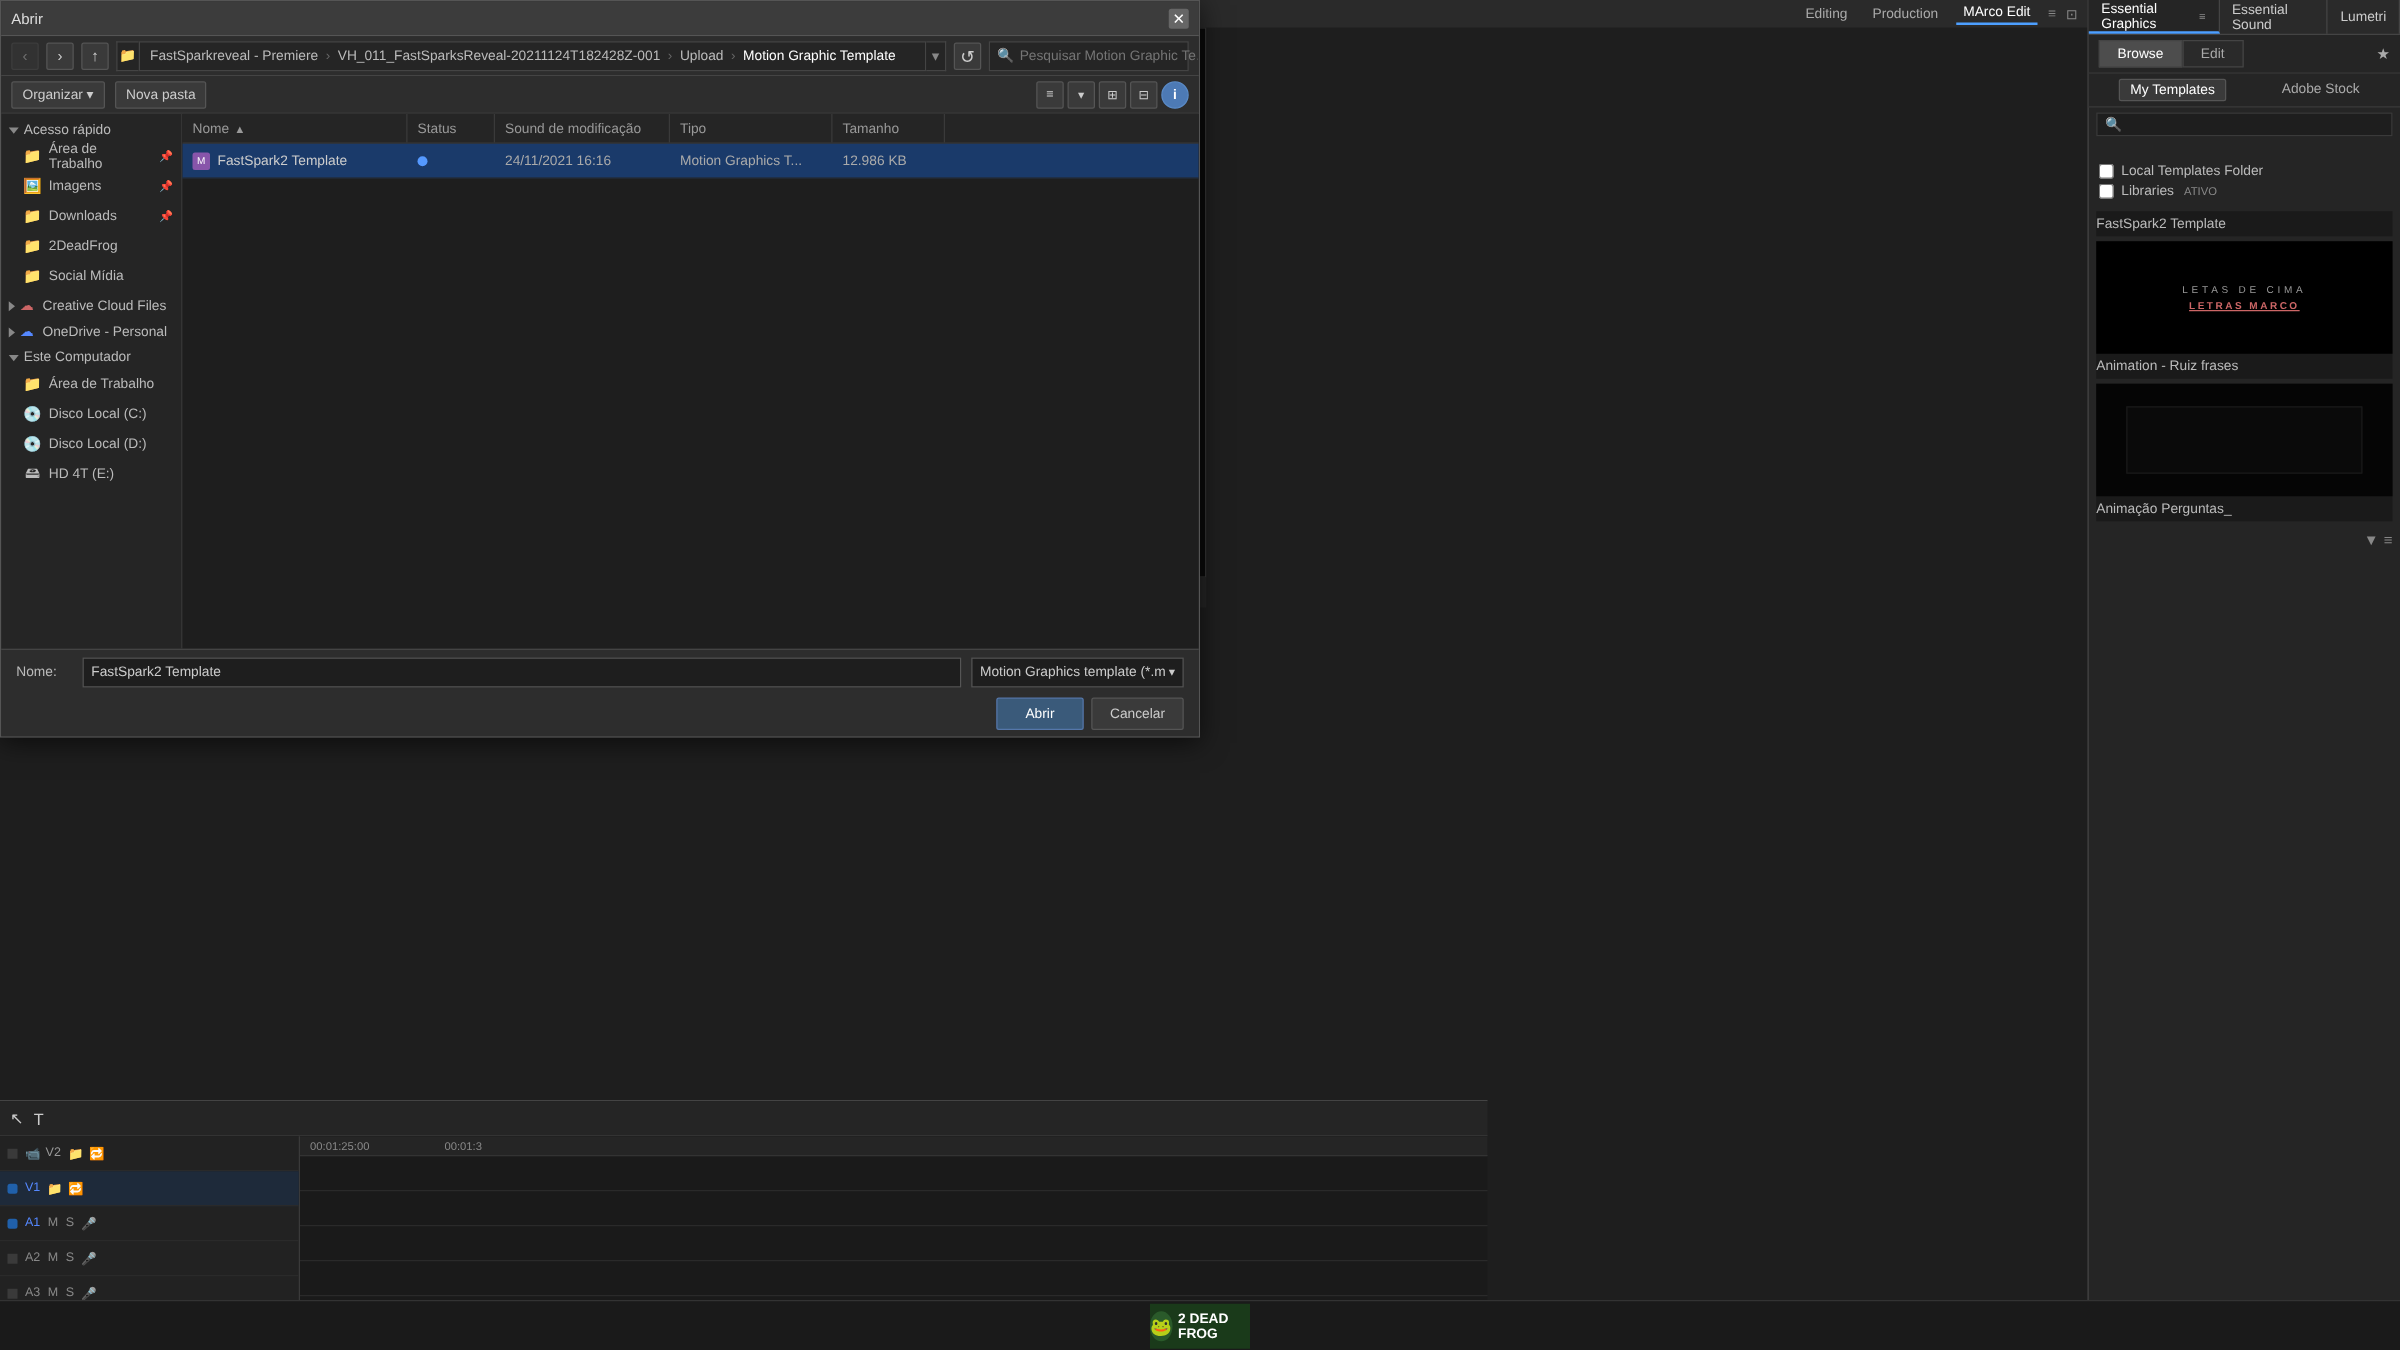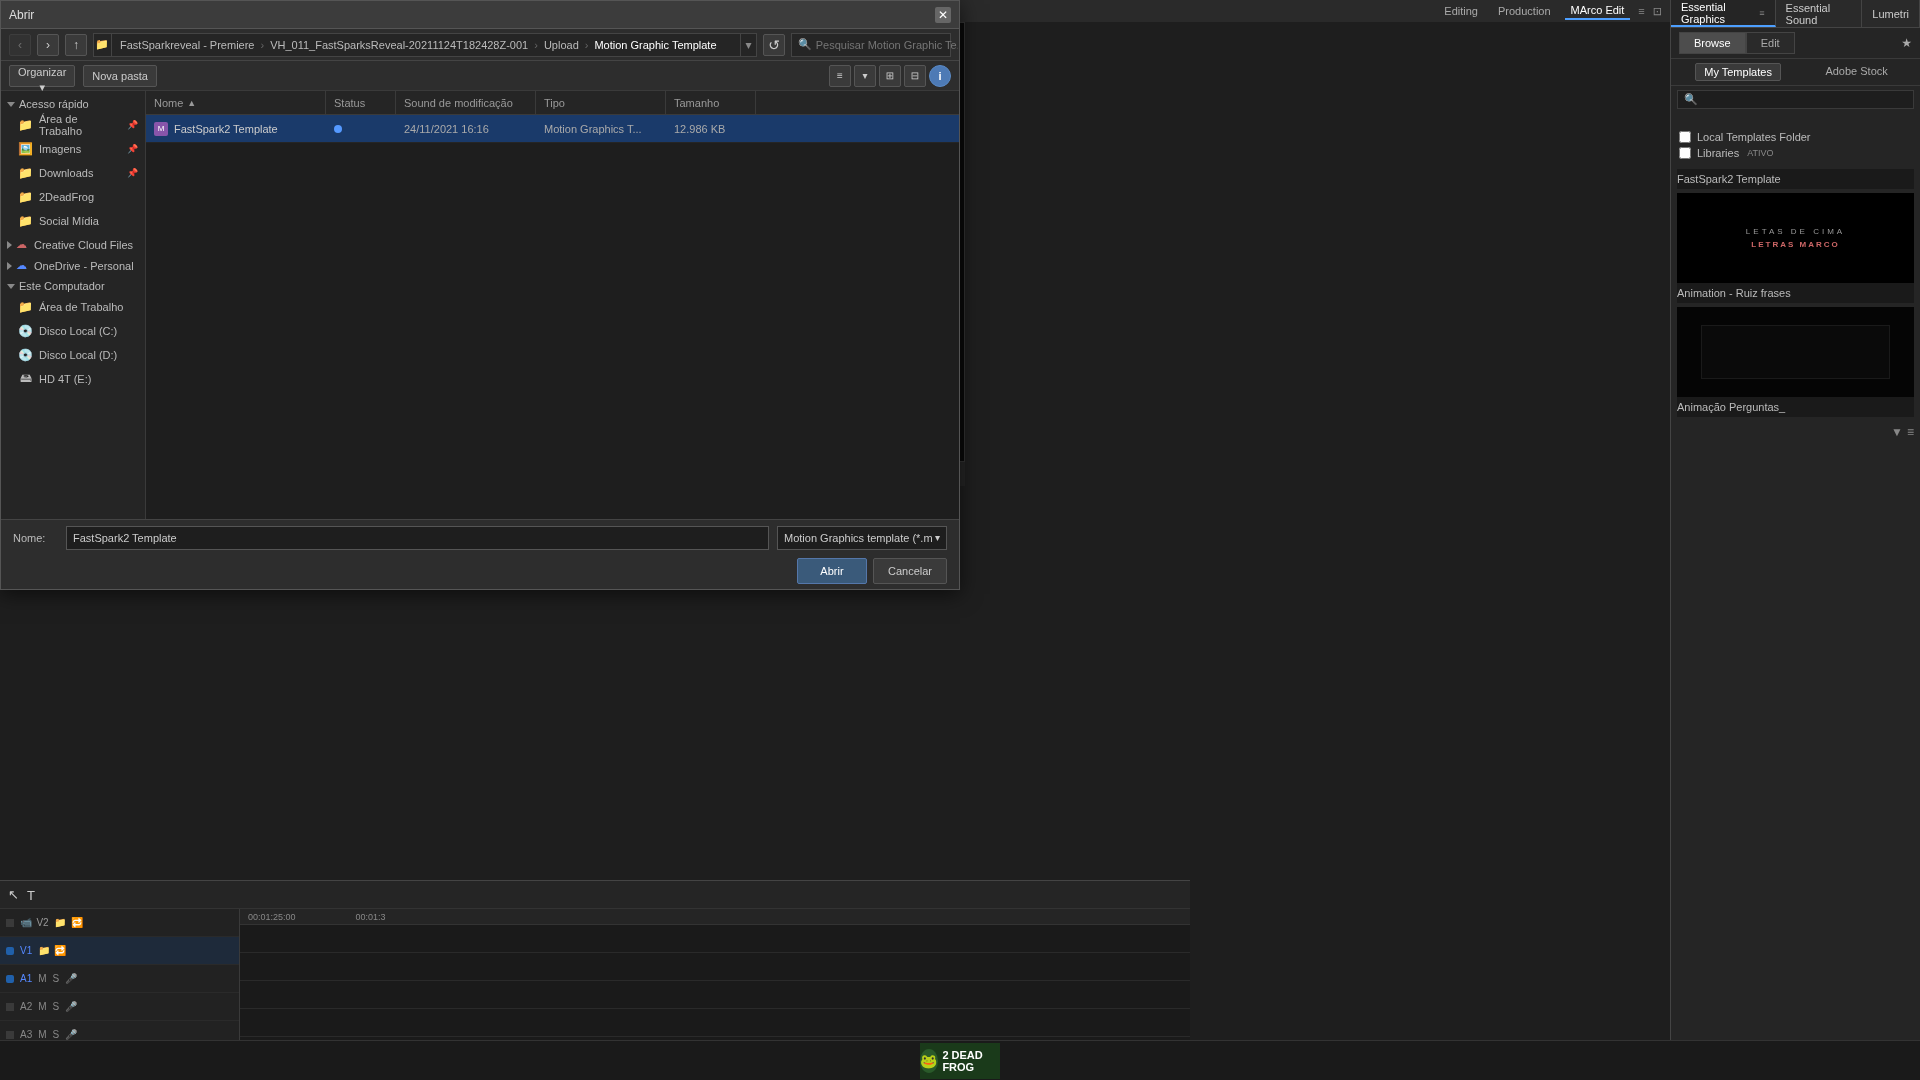--- a/index.html
+++ b/index.html
@@ -353,21 +353,20 @@
       background: #3a3a3a;
       border: 1px solid #555;
       color: #ccc;
       cursor: pointer;
       padding: 0 8px;
       font-size: 11px;
       display: flex;
       align-items: center;
       gap: 3px;
       border-radius: 2px;
-      flex-direction: column;
     }
     .nova-pasta-btn {
       height: 22px;
       background: #3a3a3a;
       border: 1px solid #555;
       color: #ccc;
       cursor: pointer;
       padding: 0 8px;
       font-size: 11px;
       border-radius: 2px;
@@ -799,21 +798,21 @@
   <div style="overflow-y:auto;height:calc(100% - 180px);">
 
     <div class="eg-template-card">
       <div class="eg-template-name">FastSpark2 Template</div>
     </div>
 
     <div class="eg-template-card">
       <div class="eg-template-preview letras-preview">
         <div class="letras-content">
           <div style="font-size:8px;color:#999;letter-spacing:3px;margin-bottom:4px;">LETAS DE CIMA</div>
-          <div style="font-size:8px;color:#c66;letter-spacing:2px;font-weight:bold;">LETRAS MARCO</div>
+          <div style="font-size:8px;color:#c66;letter-spacing:2px;font-weight:bold;text-decoration:underline;">LETRAS MARCO</div>
         </div>
       </div>
       <div class="eg-template-name">Animation - Ruiz frases</div>
     </div>
 
     <div class="eg-template-card">
       <div class="eg-template-preview dark-preview">
         <div style="width:80%;height:60%;background:#0a0a0a;border:1px solid #1a1a1a;"></div>
       </div>
       <div class="eg-template-name">Animação Perguntas_</div>

